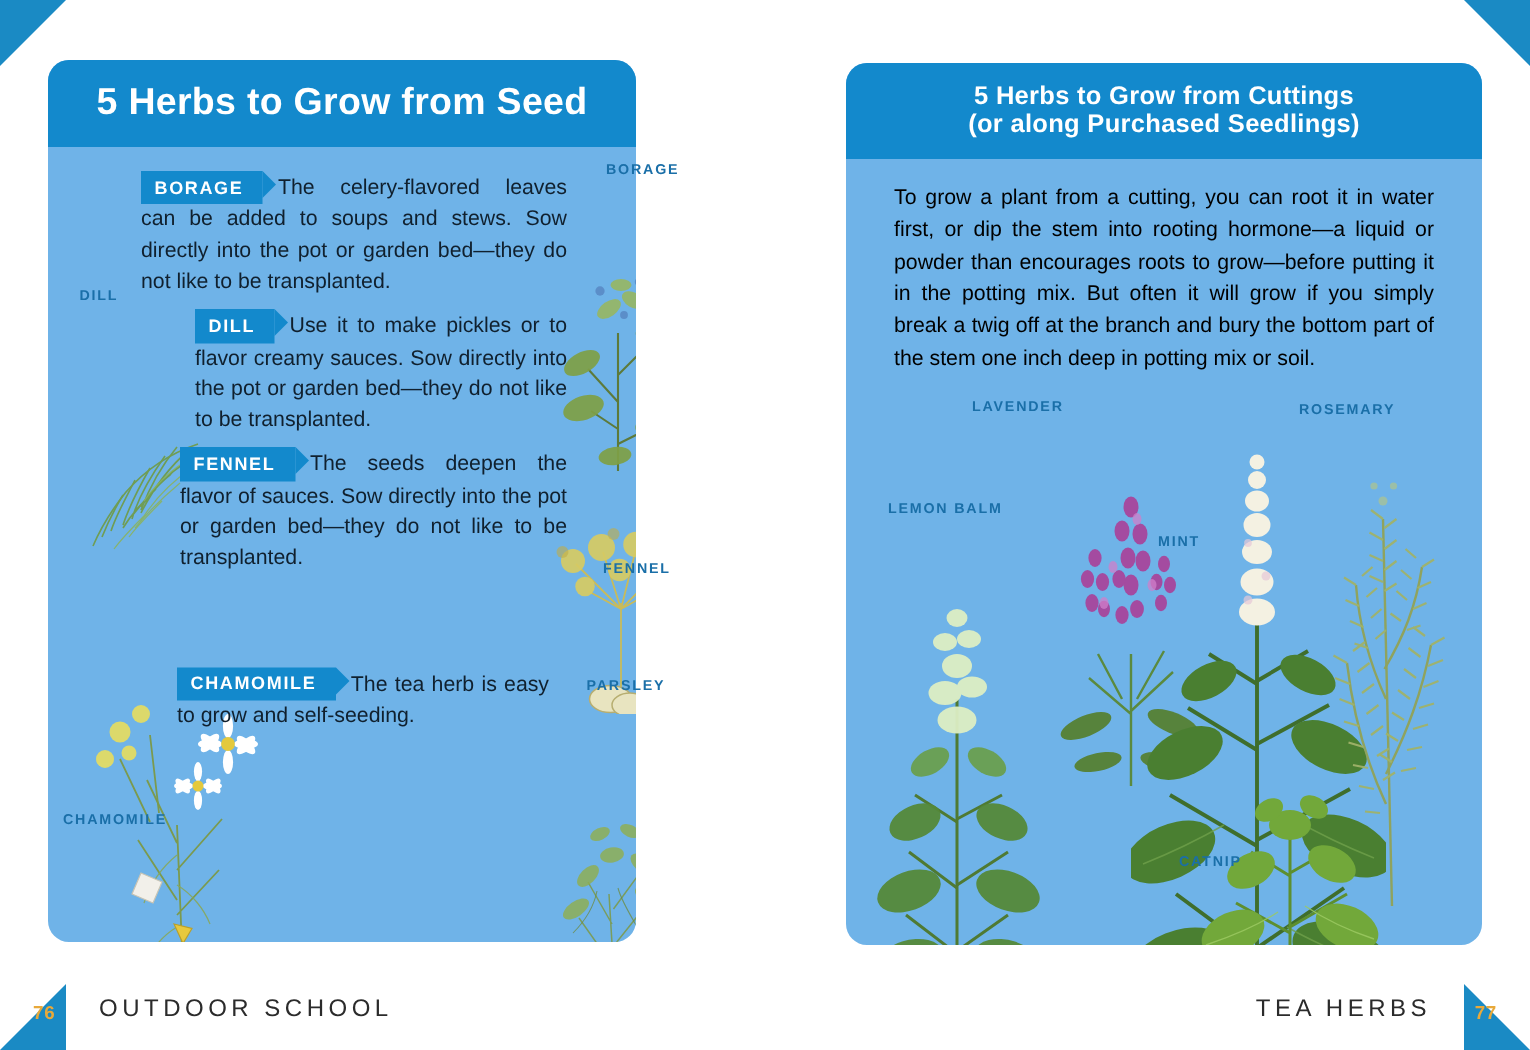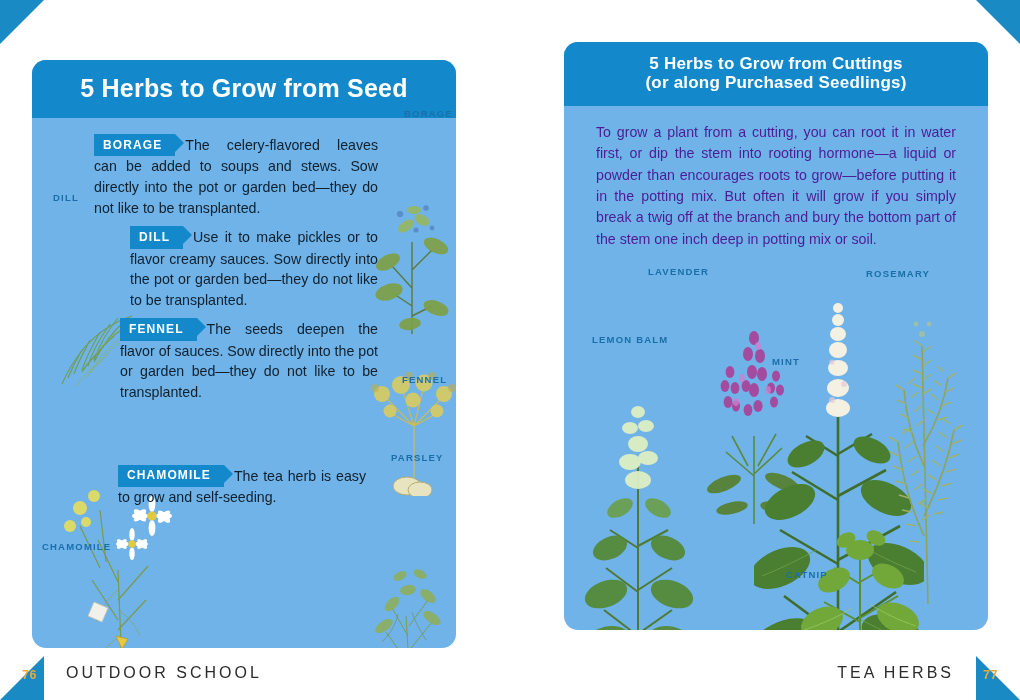--- a/index.html
+++ b/index.html
@@ -41,21 +41,21 @@
     border-width: 44px 0 0 44px;
     border-color: transparent transparent transparent #1a8ac4;
   }
 
   .card {
     position: absolute;
     background: #6fb3e8;
     border-radius: 14px;
     overflow: hidden;
   }
-  .card-left  { left: 32px;  top: 60px; width: 424px; height: 588px; }
+  .card-left  { left: 32px;  top: 40px; width: 392px; height: 588px; }
   .card-right { left: 564px; top: 42px; width: 424px; height: 588px; }
 
   .card-header {
     background: #1389cc;
     color: #ffffff;
     text-align: center;
     padding: 14px 18px 16px;
     font-size: 25px;
     font-weight: bold;
     letter-spacing: .2px;
@@ -102,21 +102,21 @@
   .para { margin: 0 0 9px 0; }
   .para.right-shift { margin-left: 36px; width: 248px; }
   .para.right-shift2 { margin-left: 26px; width: 258px; }
 
   
   .intro {
     position: absolute;
     left: 10px; top: 16px;
     width: 404px;
     padding: 0 22px;
-    color: #4c1d95;
+    color: #000000;
     font-size: 14.2px;
     line-height: 1.5;
     text-align: justify;
   }
 
   
   .plabel {
     position: absolute;
     color: #1a6fa8;
     font-size: 9.5px;

